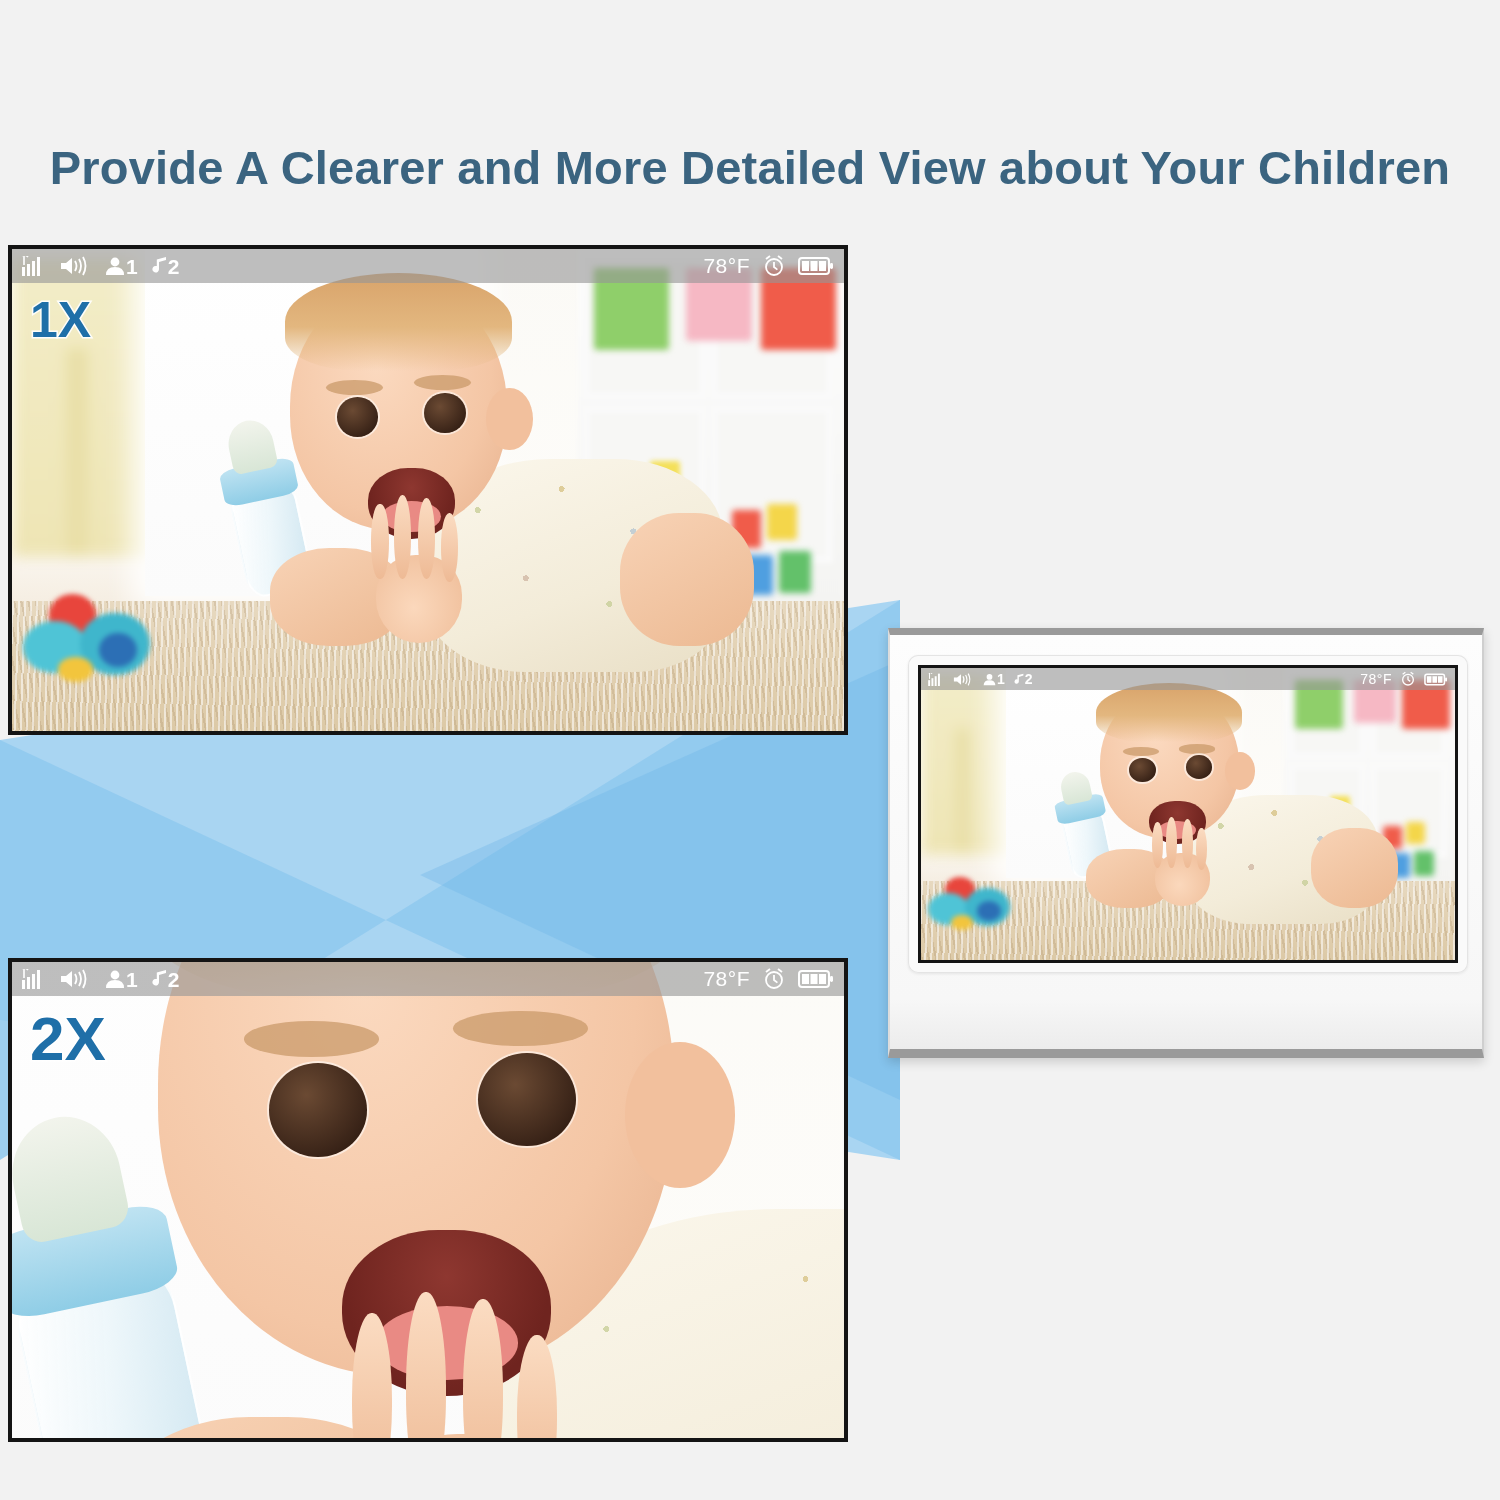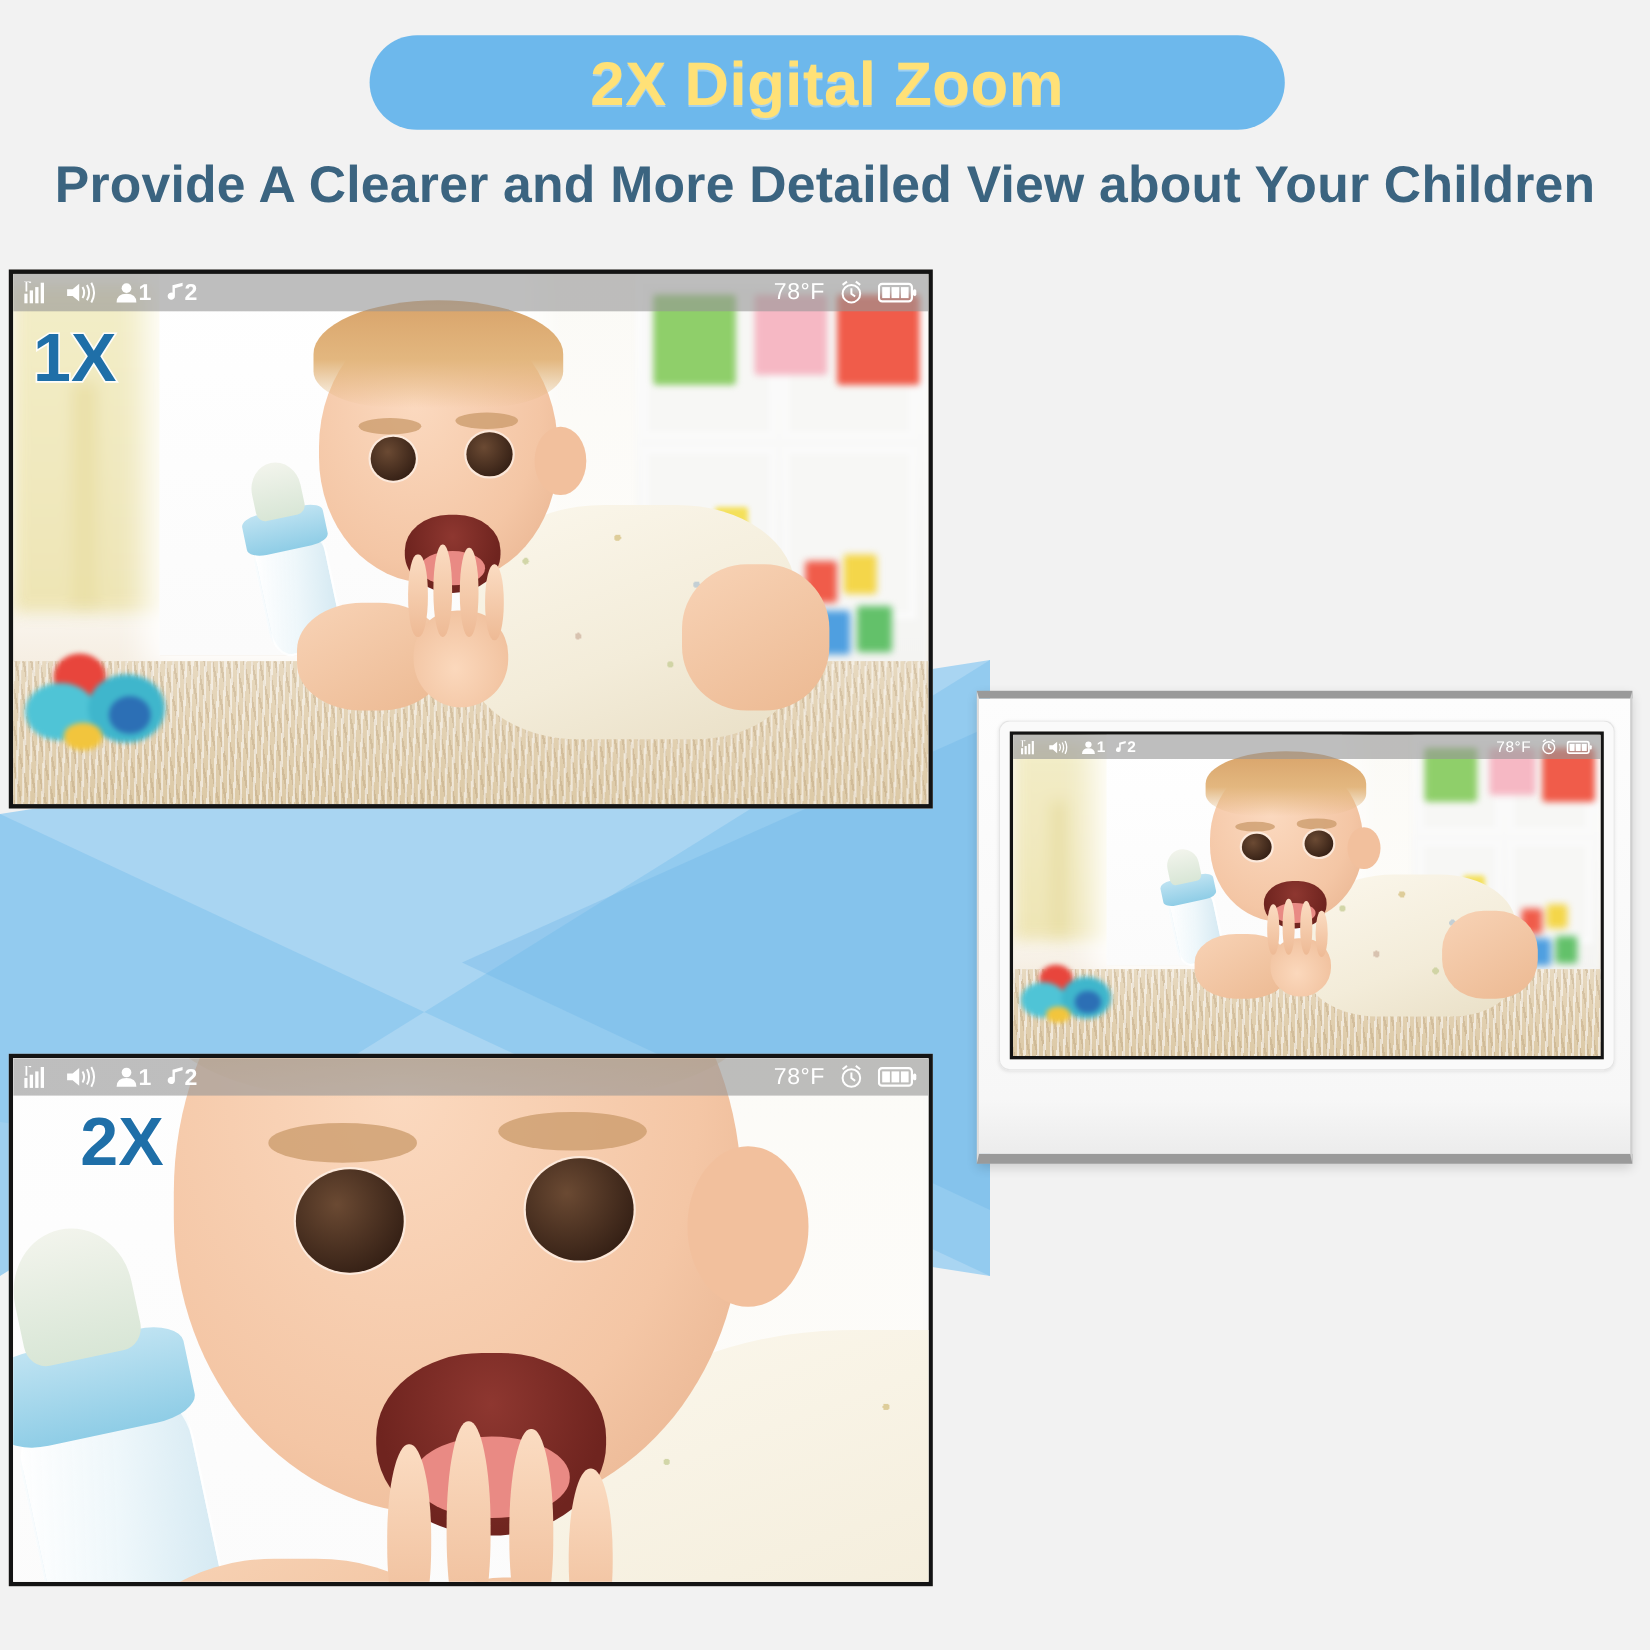--- a/index.html
+++ b/index.html
@@ -228,23 +228,20 @@
     position:absolute; left:0; right:0; top: 352px;
     text-align:center; color:#6f6f6f;
     font-size: 26px; letter-spacing:.4px;
   }
 </style>
 </head>
 <body>
 
 <div id="stage">
 
-  <div class="banner">
-    <span class="banner-text">2X Digital Zoom</span>
-  </div>
   <div class="subtitle">Provide A Clearer and More Detailed View about Your Children</div>
 
   <svg class="beams" viewBox="0 0 1500 560" preserveAspectRatio="none">
     <polygon points="0,140 900,0 900,560 0,420" fill="#a9d5f2"></polygon>
     <polygon points="0,560 900,0 900,560 0,140" fill="#8fc9ee" opacity="0.85"></polygon>
     <polygon points="420,275 900,60 900,500" fill="#6db4e8" opacity="0.35"></polygon>
   </svg>
 
   <div class="screen" style="left:8px; top:245px; width:840px; height:490px;">
 
@@ -366,21 +363,21 @@
             <rect x="1" y="2" width="30" height="16" rx="3" stroke="#fff" stroke-width="2"></rect>
             <rect x="32" y="7" width="3" height="6" rx="1.4" fill="#fff"></rect>
             <rect x="4" y="5" width="7" height="10" fill="#fff"></rect>
             <rect x="12.5" y="5" width="7" height="10" fill="#fff"></rect>
             <rect x="21" y="5" width="7" height="10" fill="#fff"></rect>
           </svg>
         </span>
       </div>
     </div>
 
-    <div class="zoomlabel" style="left:18px; top:46px; font-size:62px;">1X</div>
+    <div class="zoomlabel" style="left:18px; top:46px; font-size:50px;">1X</div>
   </div>
 
   <div class="screen" style="left:8px; top:958px; width:840px; height:484px;">
 
     <div class="photo">
       <div style="position:absolute; left:-62%; top:-52%; width:238%; height:238%;">
         <div class="ph-bg"></div>
 
         <div class="ph-window"></div>
         <div class="ph-shelf">
@@ -470,21 +467,21 @@
             <rect x="1" y="2" width="30" height="16" rx="3" stroke="#fff" stroke-width="2"></rect>
             <rect x="32" y="7" width="3" height="6" rx="1.4" fill="#fff"></rect>
             <rect x="4" y="5" width="7" height="10" fill="#fff"></rect>
             <rect x="12.5" y="5" width="7" height="10" fill="#fff"></rect>
             <rect x="21" y="5" width="7" height="10" fill="#fff"></rect>
           </svg>
         </span>
       </div>
     </div>
 
-    <div class="zoomlabel" style="left:18px; top:46px; font-size:62px;margin-left:43px;">2X</div>
+    <div class="zoomlabel" style="left:18px; top:46px; font-size:62px;">2X</div>
   </div>
 
   <div class="device">
     <div class="device-inner">
       <div class="screen" style="position:relative; left:0; top:0; width:100%; height:100%; border-width:3px;">
 
         <div class="photo">
           <div class="ph-bg"></div>
           <div class="ph-chair"></div>
           <div class="ph-window"></div>

